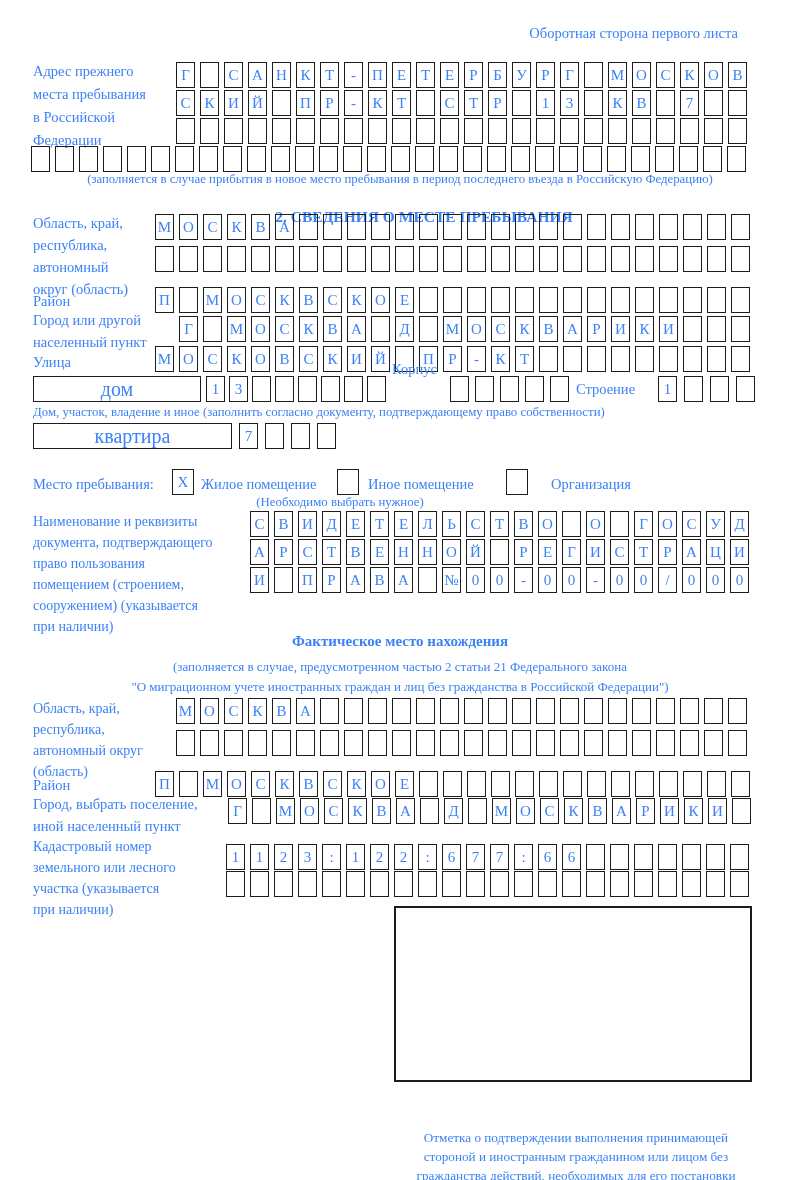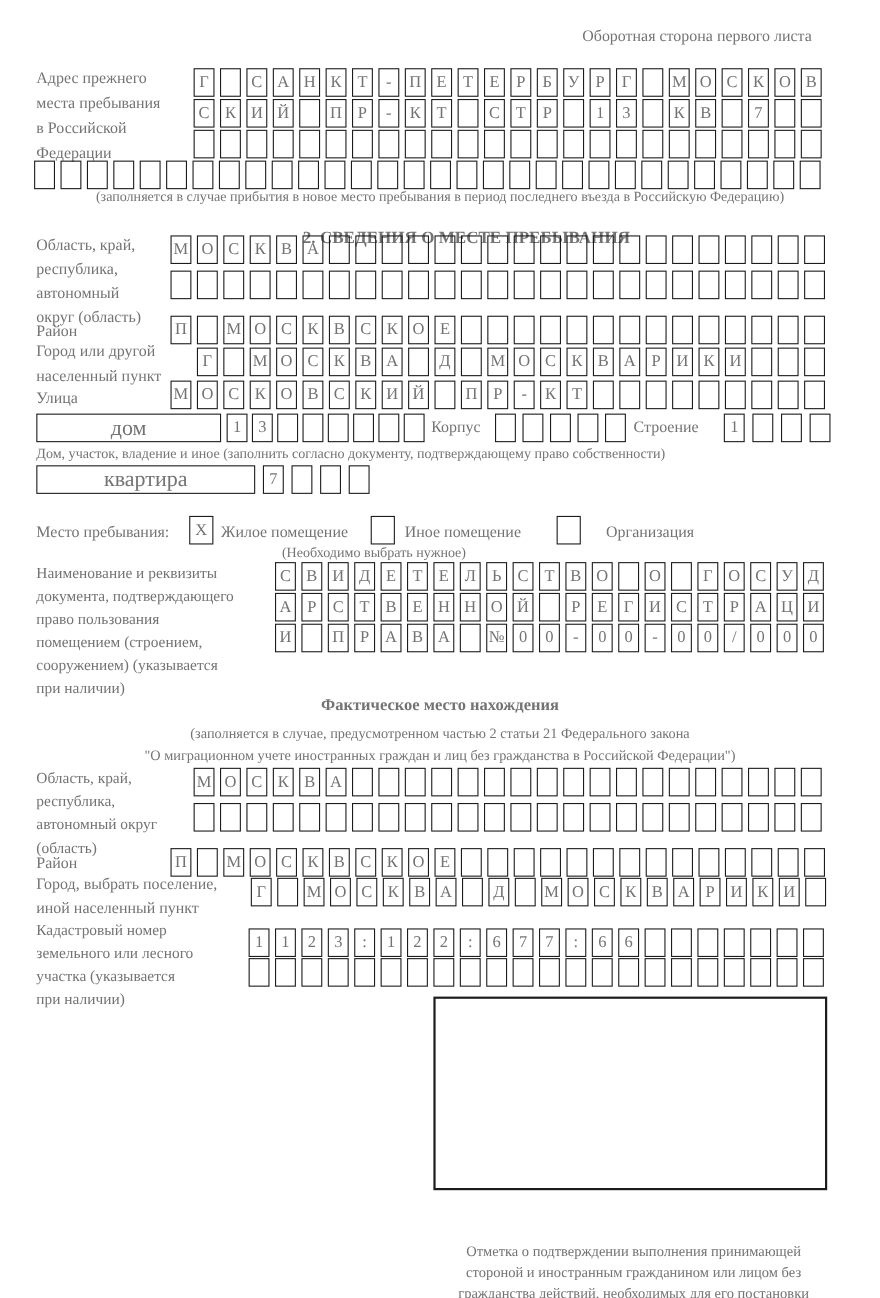--- a/index.html
+++ b/index.html
@@ -1,16 +1,16 @@
 <!DOCTYPE html>
 <html><head>
 <meta charset="utf-8">
 <style>
   html,body{margin:0;padding:0;background:#fff;}
-  .page{position:relative;width:800px;height:1180px;background:#fff;color:#737373;
+  .page{position:relative;width:800px;height:1180px;background:#fff;color:#3b82f6;
         font-family:"Liberation Serif","DejaVu Serif",serif;overflow:hidden;}
   .abs{position:absolute;}
   .lbl{font-size:14.5px;line-height:23px;white-space:nowrap;}
   .lbl21{font-size:14px;line-height:21px;white-space:nowrap;}
   .lbl22{font-size:14.5px;line-height:22px;white-space:nowrap;}
   .boxrow{position:absolute;display:flex;gap:5px;}
   .gap4{gap:4px;} .gap6{gap:6px;} .gap7{gap:7px;}
   .cell{flex:0 0 19px;width:19px;height:26px;box-sizing:border-box;
         border:1.5px solid #1c1c1c;display:flex;align-items:center;justify-content:center;
         font-size:15px;font-family:"Liberation Serif",serif;}
@@ -306,21 +306,21 @@
   <div class="boxrow gap4" style="left:206px;top:376px;">
       <span class="cell">1</span>
       <span class="cell">3</span>
       <span class="cell"></span>
       <span class="cell"></span>
       <span class="cell"></span>
       <span class="cell"></span>
       <span class="cell"></span>
       <span class="cell"></span>
     </div>
-  <div class="abs lbl" style="left:392px;top:378px;text-align:center;">Корпус</div>
+  <div class="abs lbl" style="left:392px;top:358px;text-align:center;">Корпус</div>
   <div class="boxrow gap6" style="left:450px;top:376px;">
       <span class="cell"></span>
       <span class="cell"></span>
       <span class="cell"></span>
       <span class="cell"></span>
       <span class="cell"></span>
     </div>
   <div class="abs lbl" style="left:576px;top:378px;">Строение</div>
   <div class="boxrow gap7" style="left:658px;top:376px;">
       <span class="cell">1</span>

